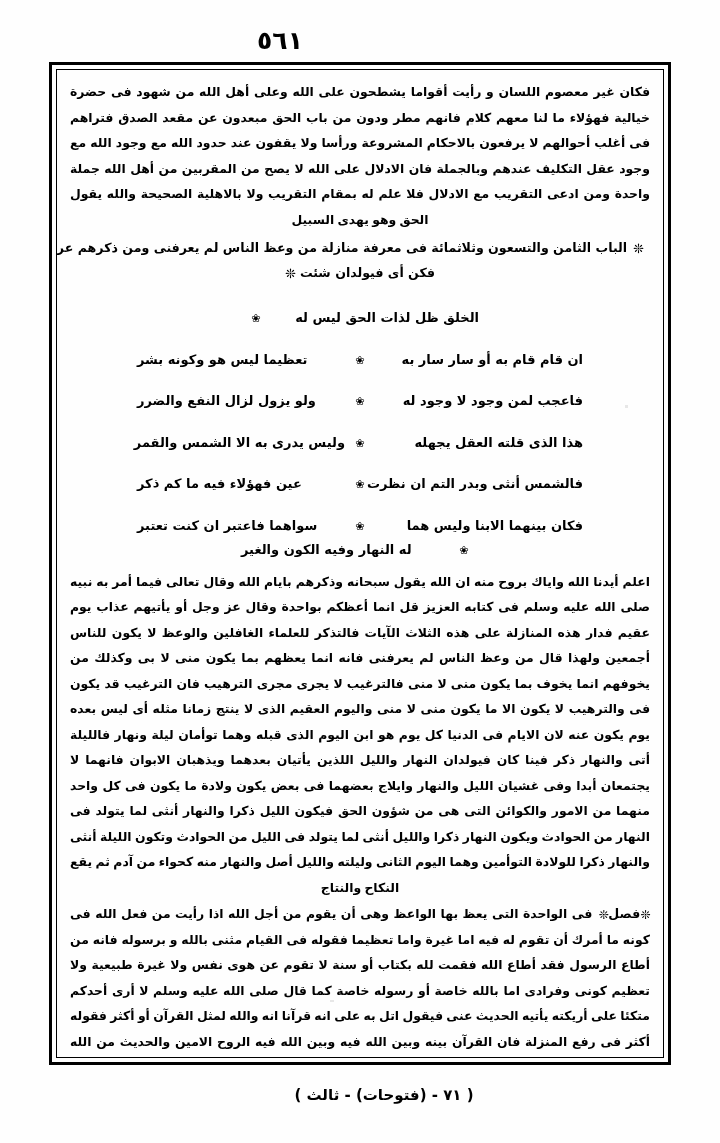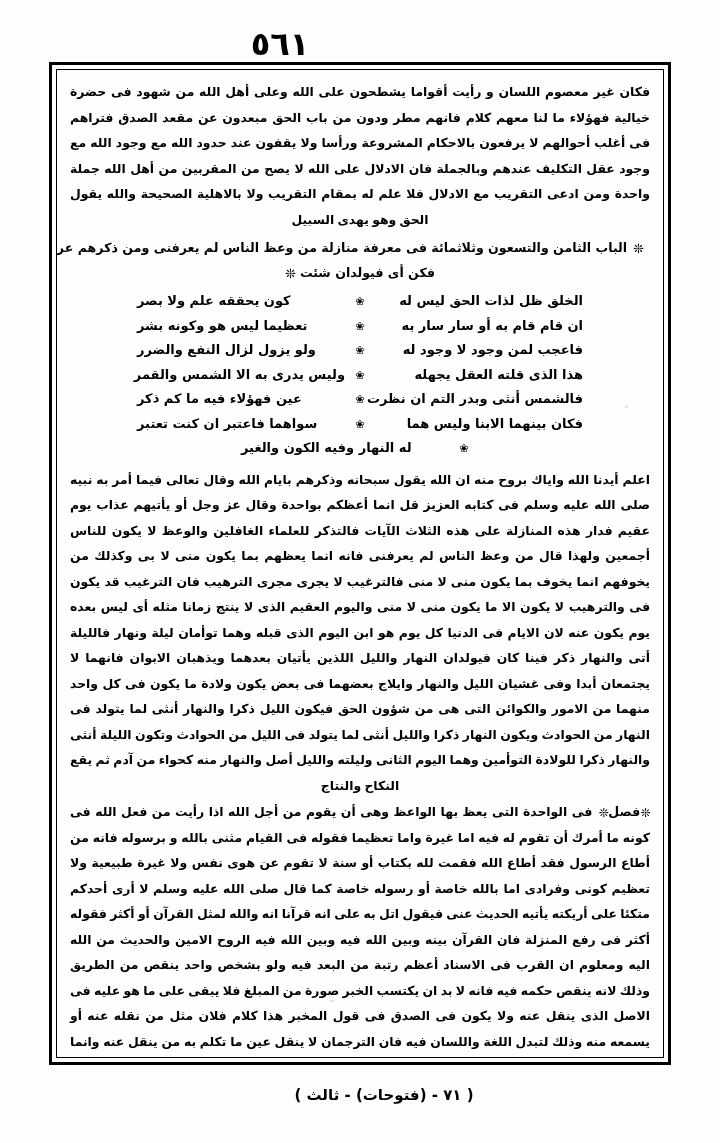--- a/index.html
+++ b/index.html
@@ -25,21 +25,21 @@
     background: #fefefe;
   }
 
   
   .page-number {
     position: absolute;
     top: 28px;
     right: 0;
     left: 0;
     text-align: center;
-    font-size: 32px;
+    font-size: 25px;
     font-weight: 700;
     letter-spacing: 1px;
     line-height: 1;
     
     padding-right: 160px;
     direction: rtl;
   }
 
   
   .frame {
@@ -116,21 +116,21 @@
     align-items: baseline;
     font-size: 13px;
     line-height: 24.5px;
     font-weight: 700;
     white-space: nowrap;
   }
   .hemistich {
     width: 208px;
     display: inline-block;
   }
-  .hemistich.right { text-align: right; }
+  .hemistich.right { text-align: right; margin-top: 17px; }
   .hemistich.left  { text-align: left; }
   .verse-sep {
     width: 30px;
     text-align: center;
     font-size: 11px;
     line-height: 1;
   }
 
   
   .fasl-mark {
@@ -182,21 +182,20 @@
         <span class="line-2">
           <span>فكن أى فيولدان شئت</span><span class="orn orn-close">❊</span>
         </span>
       </div>
 
       <div class="poem">
 
         <div class="verse">
           <span class="hemistich right">الخلق ظل لذات الحق ليس له</span>
           <span class="verse-sep">❀</span>
-          <span class="hemistich left">كون يحققه علم ولا بصر</span>
         </div>
 
         <div class="verse">
           <span class="hemistich right">ان قام قام به أو سار سار به</span>
           <span class="verse-sep">❀</span>
           <span class="hemistich left">تعظيما ليس هو وكونه بشر</span>
         </div>
 
         <div class="verse">
           <span class="hemistich right">فاعجب لمن وجود لا وجود له</span>

